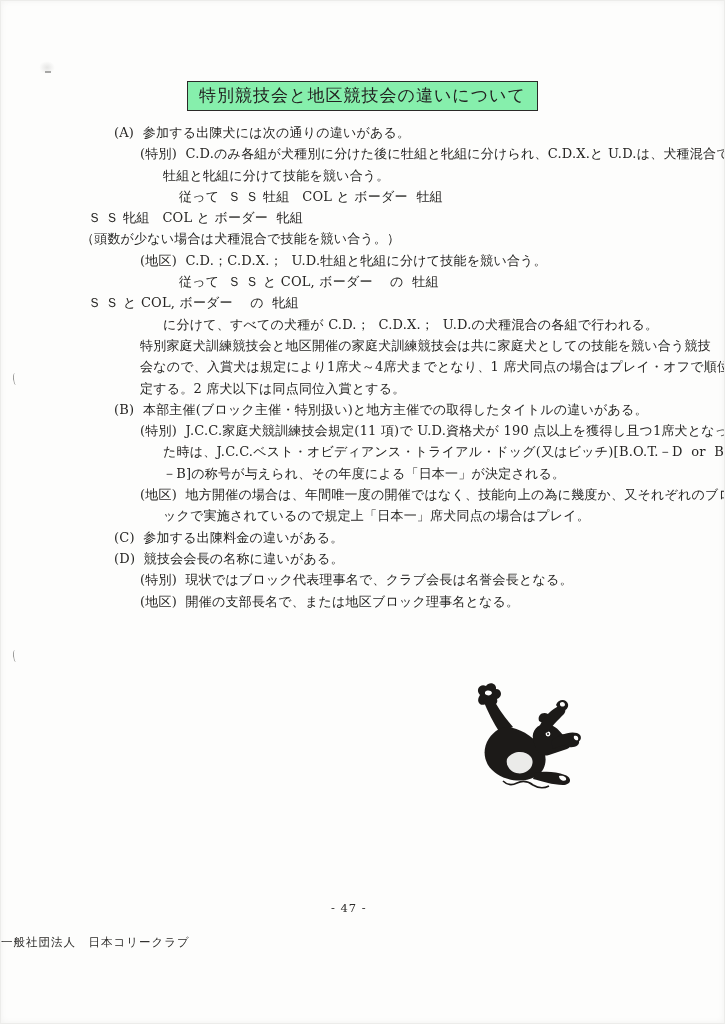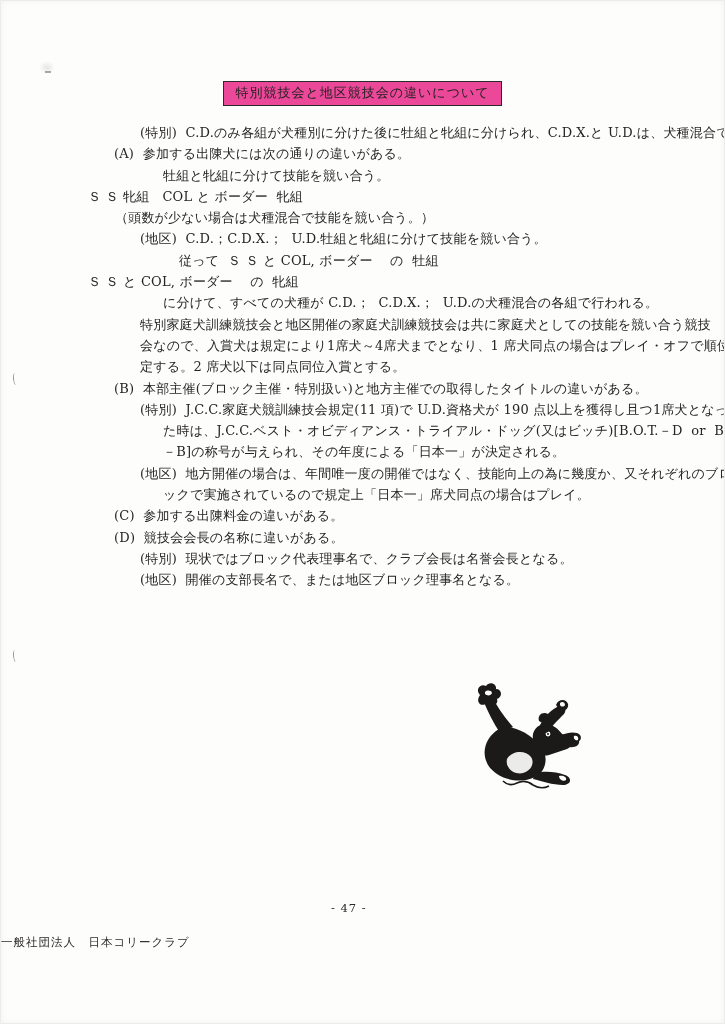--- a/index.html
+++ b/index.html
@@ -18,42 +18,42 @@
     content:"";position:absolute;inset:0;pointer-events:none;
     box-shadow:inset 0 0 6px rgba(0,0,0,0.05);
   }
   .title-wrap{
     position:absolute;top:80px;left:0;width:100%;
     display:flex;justify-content:center;
   }
   .title-box{
     border:1.5px solid #2a2a28;
     padding:2px 11px 3px 11px;
-    font-size:13px;
+    font-size:17px;
     letter-spacing:1px;
     white-space:pre;
-    background:#ec4899;
+    background:#86efac;
   }
   .body-text{
     position:absolute;top:121px;left:0;width:700px;
   }
   .line{
     white-space:pre;
     font-size:13px;
     line-height:21.3px;
     height:21.3px;
     letter-spacing:0.2px;
     color:#262523;
   }
   .ind-a{padding-left:113px;}
   .ind-b{padding-left:139px;}
   .ind-c{padding-left:162px;}
   .ind-d{padding-left:178px;}
   .ind-e{padding-left:87px;}
-  .ind-f{padding-left:114px;}
+  .ind-f{padding-left:80px;}
   .footer-page{
     position:absolute;top:900px;left:330px;
     font-size:11.5px;letter-spacing:1px;color:#2c2b29;white-space:pre;
   }
   .footer-org{
     position:absolute;top:934px;left:0;width:628px;
     font-size:11.5px;letter-spacing:1px;color:#2c2b29;white-space:pre;
   }
   .illustration{
     position:absolute;left:446px;top:680px;width:142px;height:114px;
@@ -85,23 +85,24 @@
   <div class="smudge"></div>
   <div class="smudge-dash"></div>
   <div class="paren-mark pm1"></div>
   <div class="paren-mark pm2"></div>
 
   <div class="title-wrap">
     <div class="title-box">特別競技会と地区競技会の違いについて</div>
   </div>
 
   <div class="body-text">
+    <div class="line ind-a">(A)  参加する出陳犬には次の通りの違いがある。</div>
     <div class="line ind-b">(特別)  C.D.のみ各組が犬種別に分けた後に牡組と牝組に分けられ、C.D.X.と U.D.は、犬種混合で</div>
-    <div class="line ind-a">(A)  参加する出陳犬には次の通りの違いがある。</div>
     <div class="line ind-c">牡組と牝組に分けて技能を競い合う。</div>
+    <div class="line ind-d">従って  Ｓ Ｓ 牡組   COL と ボーダー  牡組</div>
     <div class="line ind-e">Ｓ Ｓ 牝組   COL と ボーダー  牝組</div>
     <div class="line ind-f">（頭数が少ない場合は犬種混合で技能を競い合う。）</div>
     <div class="line ind-b">(地区)  C.D.；C.D.X.；  U.D.牡組と牝組に分けて技能を競い合う。</div>
     <div class="line ind-d">従って  Ｓ Ｓ と COL, ボーダー    の  牡組</div>
     <div class="line ind-e">Ｓ Ｓ と COL, ボーダー    の  牝組</div>
     <div class="line ind-c">に分けて、すべての犬種が C.D.；  C.D.X.；  U.D.の犬種混合の各組で行われる。</div>
     <div class="line ind-b">特別家庭犬訓練競技会と地区開催の家庭犬訓練競技会は共に家庭犬としての技能を競い合う競技</div>
     <div class="line ind-b">会なので、入賞犬は規定により1席犬～4席犬までとなり、1 席犬同点の場合はプレイ・オフで順位を決</div>
     <div class="line ind-b">定する。2 席犬以下は同点同位入賞とする。</div>
     <div class="line ind-a">(B)  本部主催(ブロック主催・特別扱い)と地方主催での取得したタイトルの違いがある。</div>

